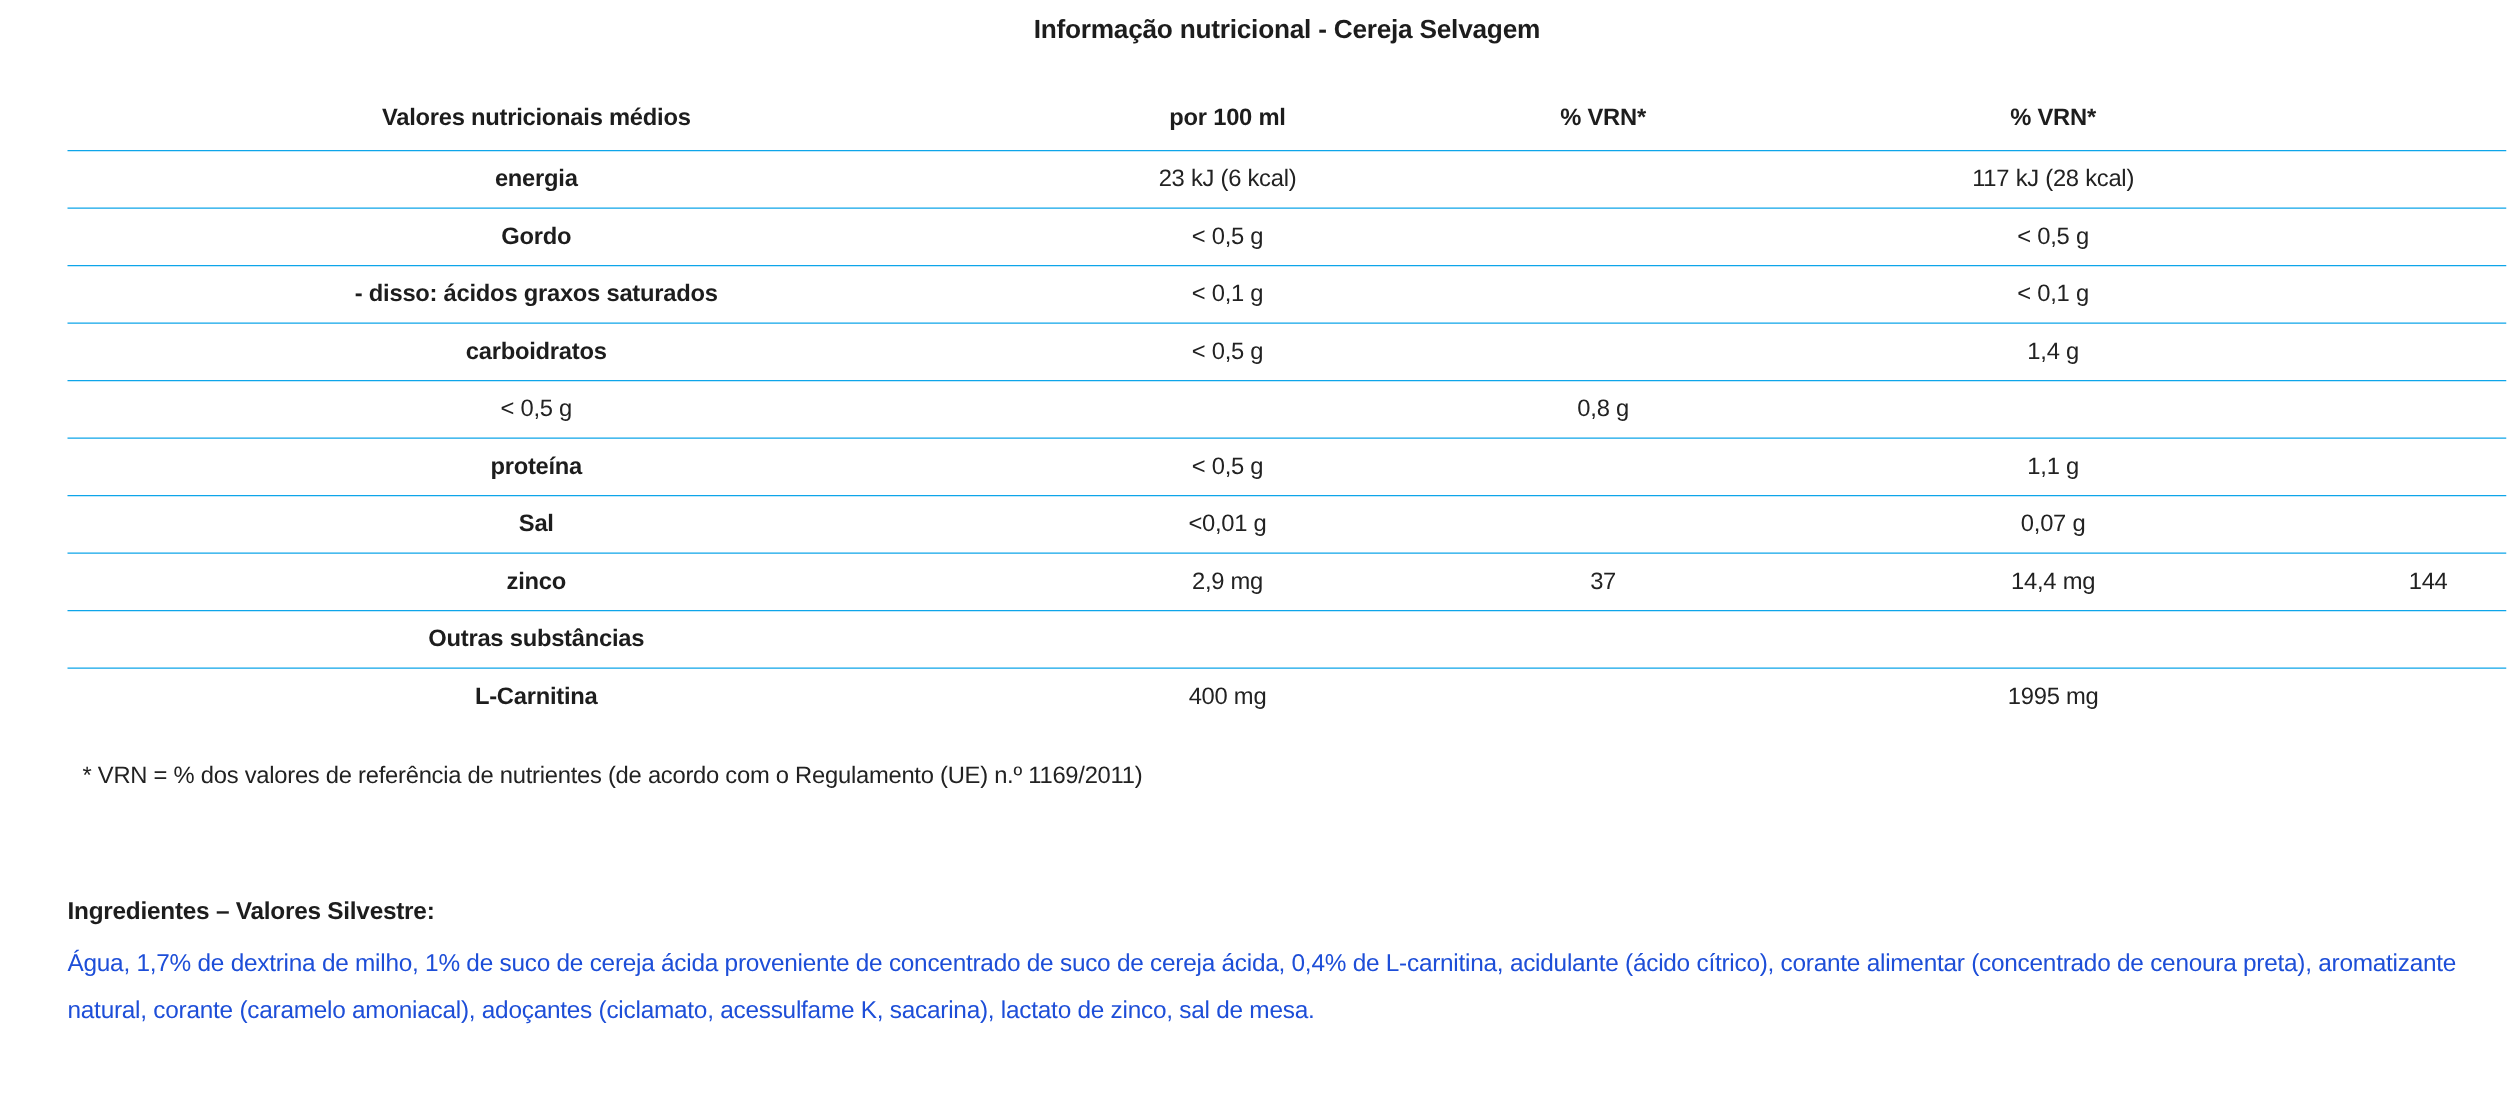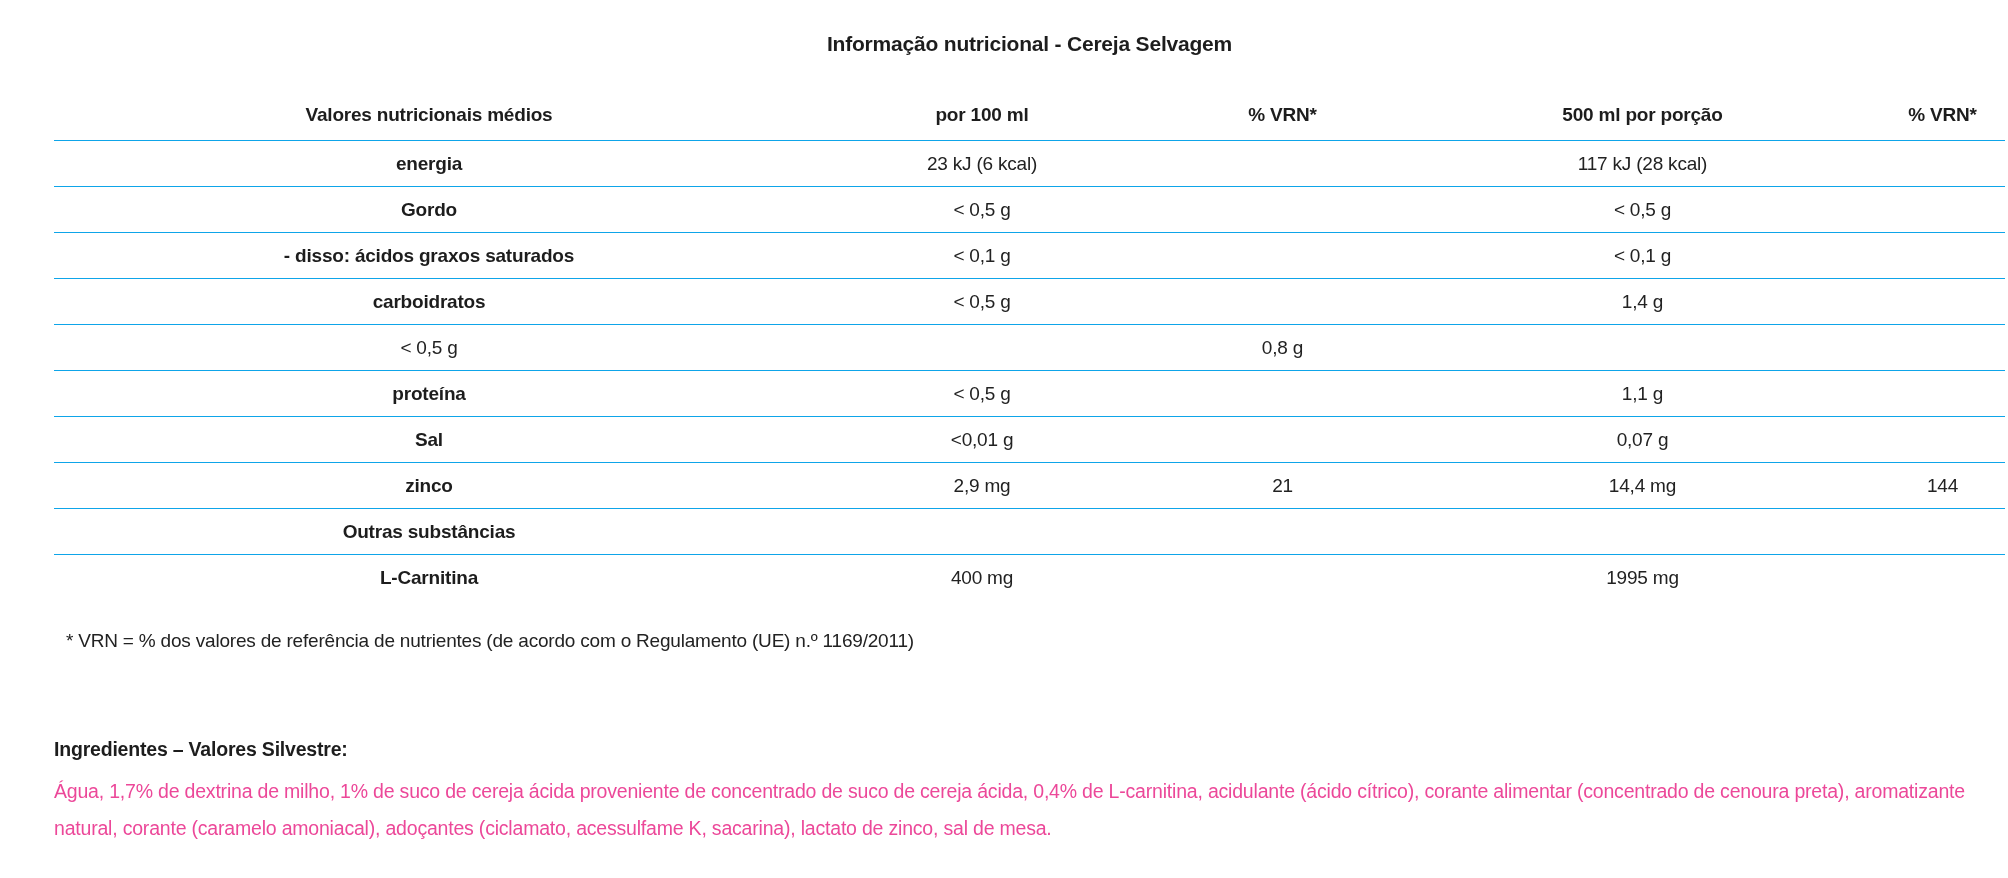--- a/index.html
+++ b/index.html
@@ -14,21 +14,21 @@
     height: 878px;
     overflow: hidden;
     letter-spacing: -0.2px;
   }
   .page {
     padding: 0 3px 0 54px;
     box-sizing: border-box;
     width: 100%;
   }
   .title {
-    margin-top: 32px;
+    margin-top: 12px;
     text-align: center;
     font-size: 21px;
     font-weight: bold;
   }
   .nutri-table {
     margin-top: 34px;
   }
   .row {
     display: grid;
     grid-template-columns: 750px 356px 245px 475px 1fr;
@@ -66,37 +66,36 @@
   }
   .ingredients-heading {
     font-size: 19.5px;
     font-weight: bold;
     color: #1d1d1d;
   }
   .ingredients-text {
     margin-top: 12px;
     font-size: 19.5px;
     line-height: 37px;
-    color: #ec4899;
+    color: #1d4ed8;
     max-width: 1951px;
   }
 </style>
 </head>
 <body>
 
 <div class="page">
 
   <div class="title">Informação nutricional - Cereja Selvagem</div>
 
   <div class="nutri-table" id="table-root">
     <div class="row header">
       <div class="cell label">Valores nutricionais médios</div>
       <div class="cell" style="font-weight:bold;color:#1d1d1d;">por 100 ml</div>
       <div class="cell" style="font-weight:bold;color:#1d1d1d;">% VRN*</div>
-      <div class="cell" style="font-weight:bold;color:#1d1d1d;">500 ml por porção</div>
       <div class="cell" style="font-weight:bold;color:#1d1d1d;">% VRN*</div>
     </div>
 
   <div class="row">
     <div class="cell label">energia</div>
     <div class="cell">23 kJ (6 kcal)</div>
     <div class="cell"></div>
     <div class="cell">117 kJ (28 kcal)</div>
     <div class="cell"></div>
   </div>
@@ -145,21 +144,21 @@
     <div class="cell label">Sal</div>
     <div class="cell">&lt;0,01 g</div>
     <div class="cell"></div>
     <div class="cell">0,07 g</div>
     <div class="cell"></div>
   </div>
 
   <div class="row">
     <div class="cell label">zinco</div>
     <div class="cell">2,9 mg</div>
-    <div class="cell">21</div>
+    <div class="cell">37</div>
     <div class="cell">14,4 mg</div>
     <div class="cell">144</div>
   </div>
 
   <div class="row">
     <div class="cell label">Outras substâncias</div>
     <div class="cell"></div>
     <div class="cell"></div>
     <div class="cell"></div>
     <div class="cell"></div>

